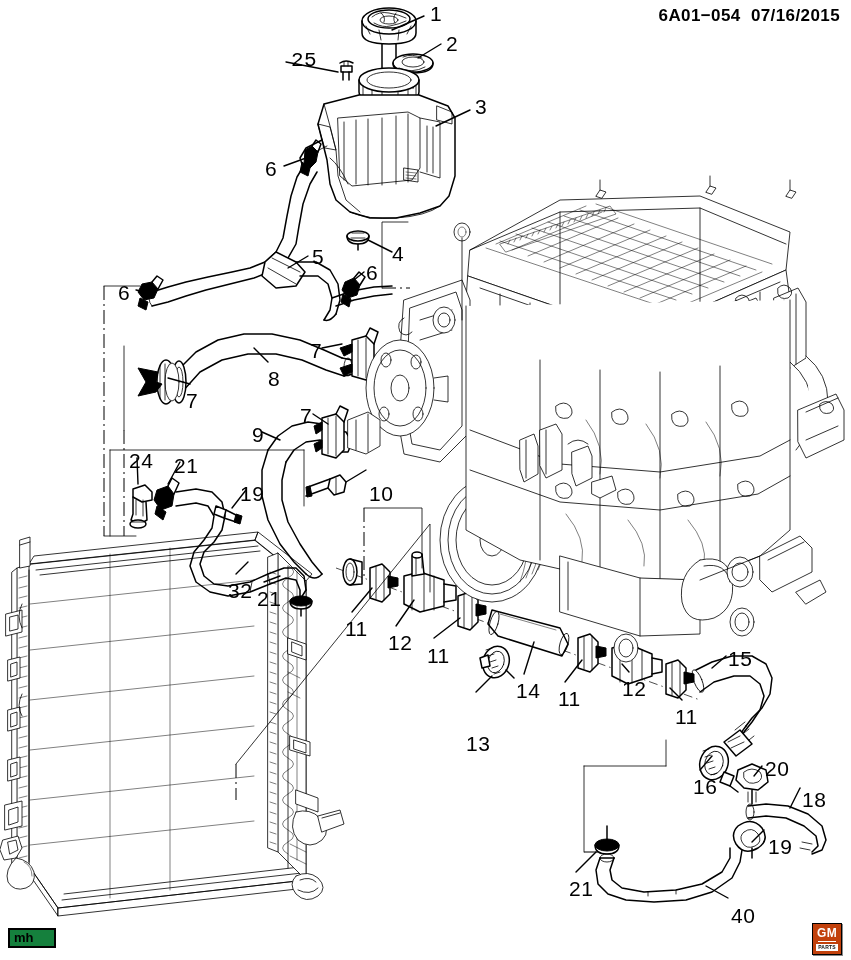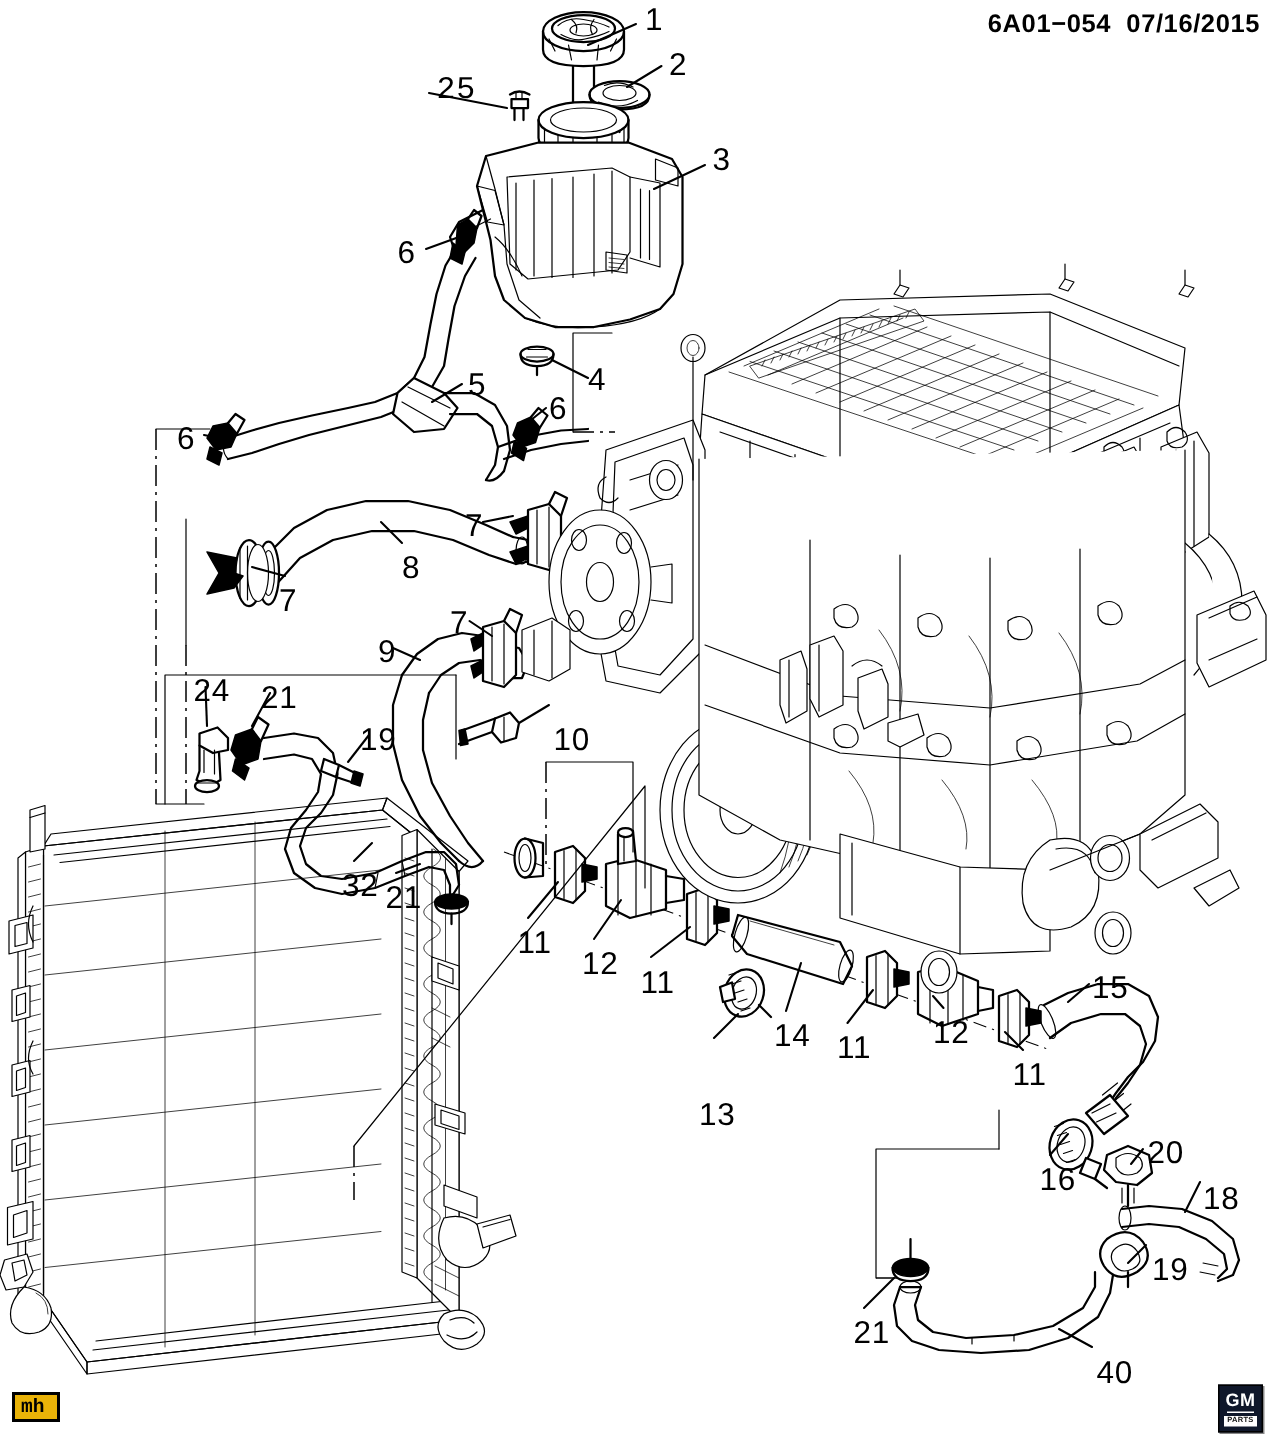--- a/index.html
+++ b/index.html
@@ -39,35 +39,34 @@
     white-space:nowrap;
     letter-spacing:.5px;
   }
 
   
   .mh-box{
     position:absolute;
     left:8px;
     top:928px;
     border:2px solid #000;
-    padding:1px 8px 2px 4px;
+    padding:1px 20px 2px 4px;
     font-size:13px;
     font-weight:bold;
     line-height:1;
     color:#000;
-    background:#eab308;
-    font-family:Liberation Mono, monospace;
+    background:#15803d;
   }
   .gm-badge{
     position:absolute;
     left:812px;
     top:923px;
     width:28px;
     height:30px;
-    background:#0f172a;
+    background:#c2410c;
     border:1px solid #000;
     box-shadow:1px 1px 0 #888;
     display:flex;
     flex-direction:column;
     align-items:center;
     justify-content:center;
   }
   .gm-badge .gm-text{
     color:#fff;
     font-size:12px;

